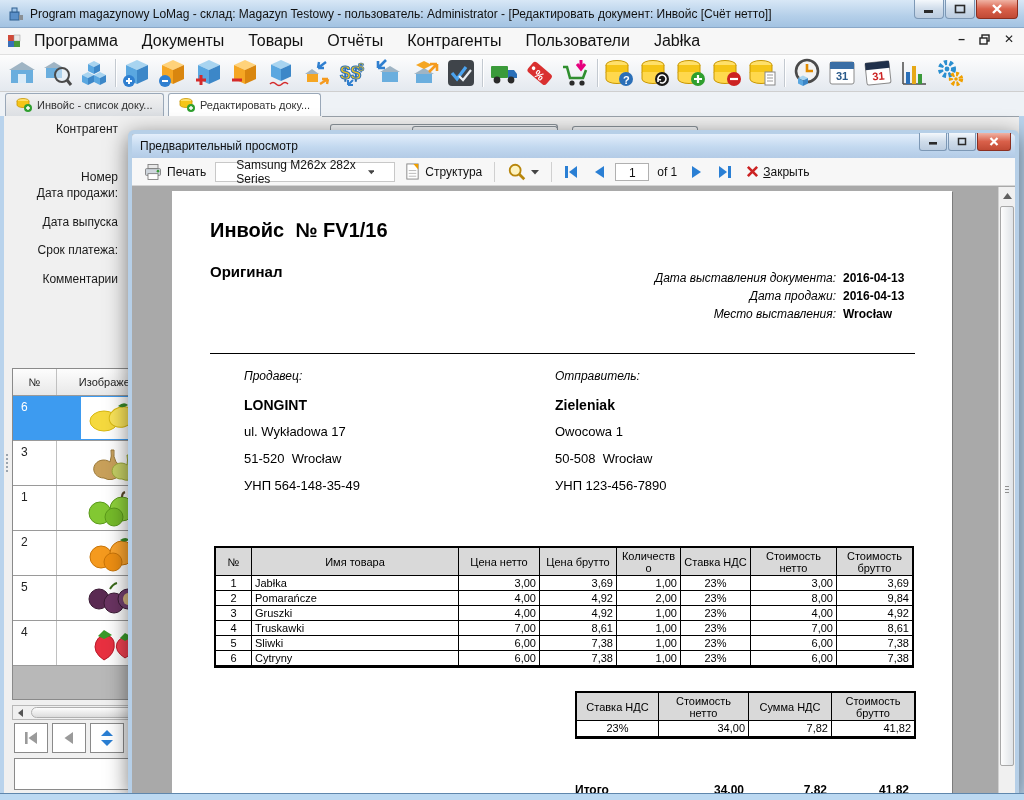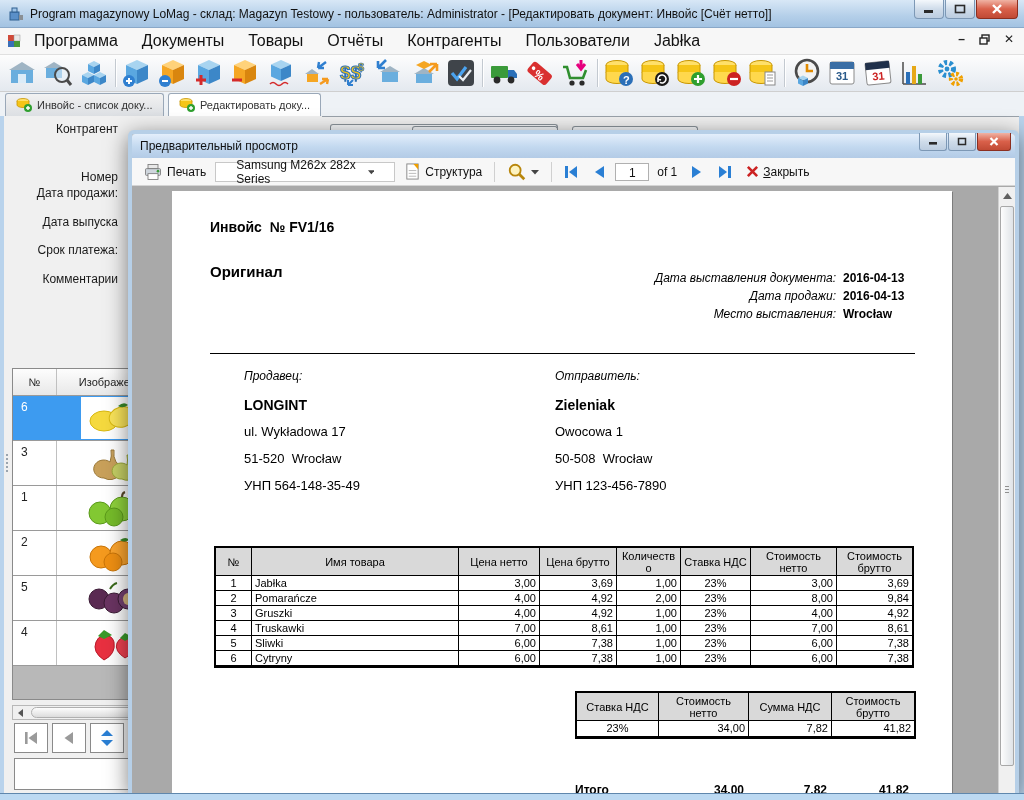--- a/index.html
+++ b/index.html
@@ -91,21 +91,21 @@
   .vs-up{height:17px;display:flex;align-items:center;justify-content:center;}
   .vs-thumb{position:absolute;left:1px;right:1px;top:19px;height:560px;
     background:linear-gradient(90deg,#fdfdfd,#dfe3e7);border:1px solid #a8a8a8;border-radius:2px;}
   .vs-grip{position:absolute;left:4px;right:4px;top:50%;height:8px;
     background:repeating-linear-gradient(#909090 0 1px,transparent 1px 3px);}
 
   
   .paper{position:absolute;left:40px;top:4px;width:780px;height:640px;background:#fff;
     box-shadow:1px 1px 0 #7c7c7c;font-family:"Liberation Sans",sans-serif;color:#000;}
   .pre{white-space:pre;}
-  .inv-title{position:absolute;left:38px;top:28px;font-size:14px;font-weight:bold;}
+  .inv-title{position:absolute;left:38px;top:28px;font-size:20px;font-weight:bold;}
   .inv-copy{position:absolute;left:38px;top:72px;font-size:15px;font-weight:bold;}
   .meta{position:absolute;right:37px;top:80px;}
   .meta-row{display:flex;justify-content:flex-end;align-items:baseline;height:18px;font-size:12px;}
   .meta-row .lab{font-style:italic;text-align:right;}
   .meta-row .val{font-weight:bold;width:72px;margin-left:7px;}
   .inv-hr{position:absolute;left:38px;top:162px;width:705px;height:1px;background:#000;}
   .party{position:absolute;top:178px;width:300px;}
   .party .plab{font-style:italic;font-size:12px;height:28px;}
   .party .pname{font-weight:bold;font-size:14px;height:27px;}
   .party .pline{font-size:13px;height:27px;}

